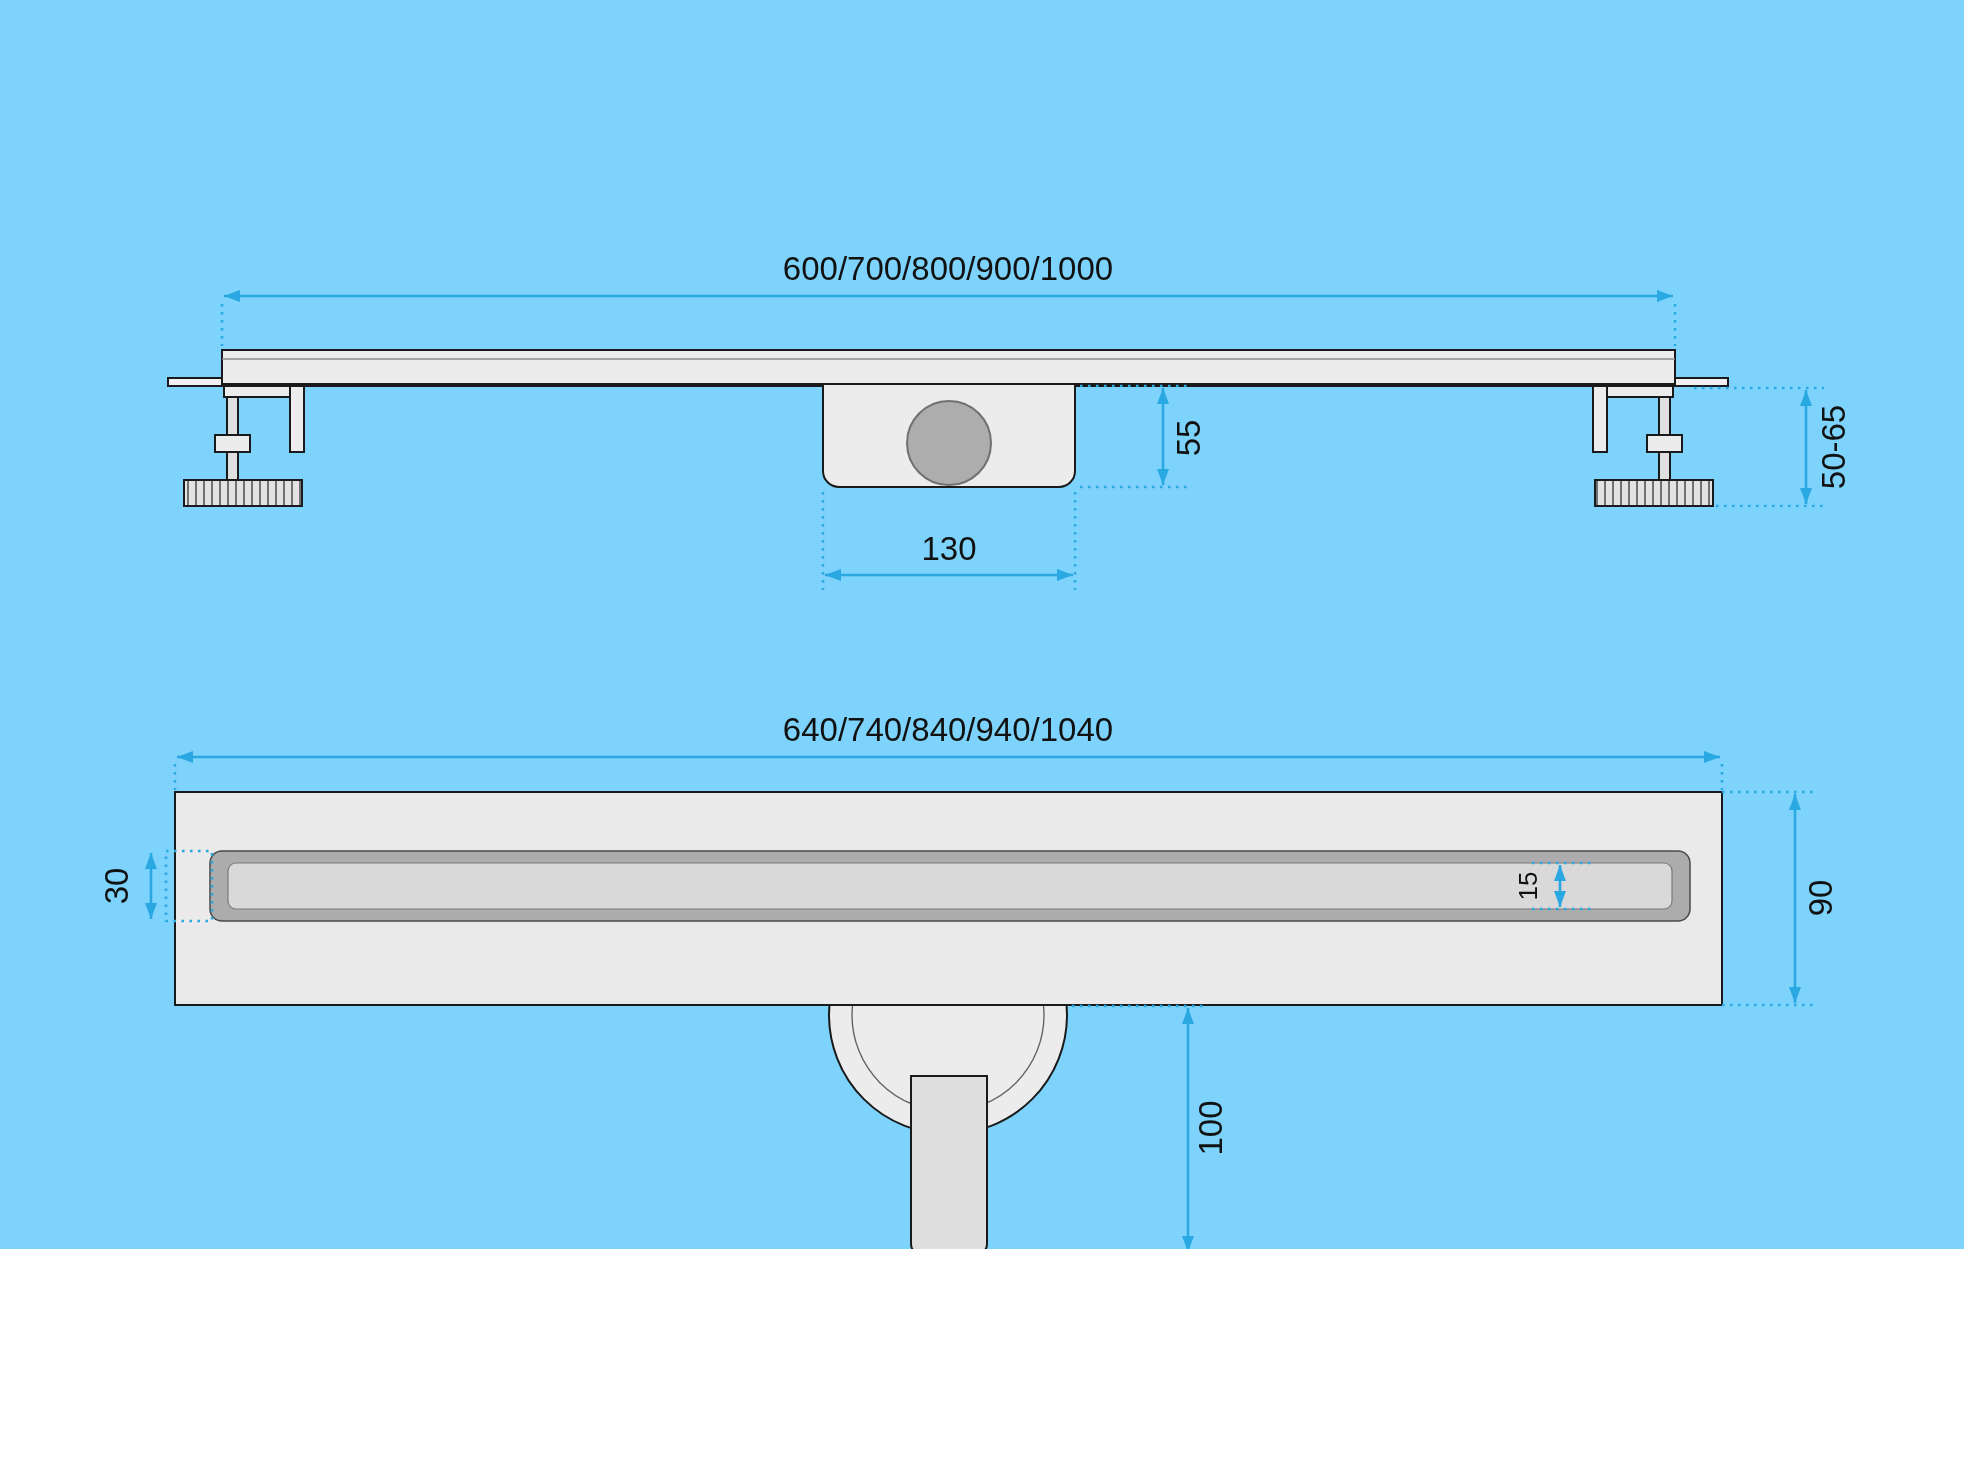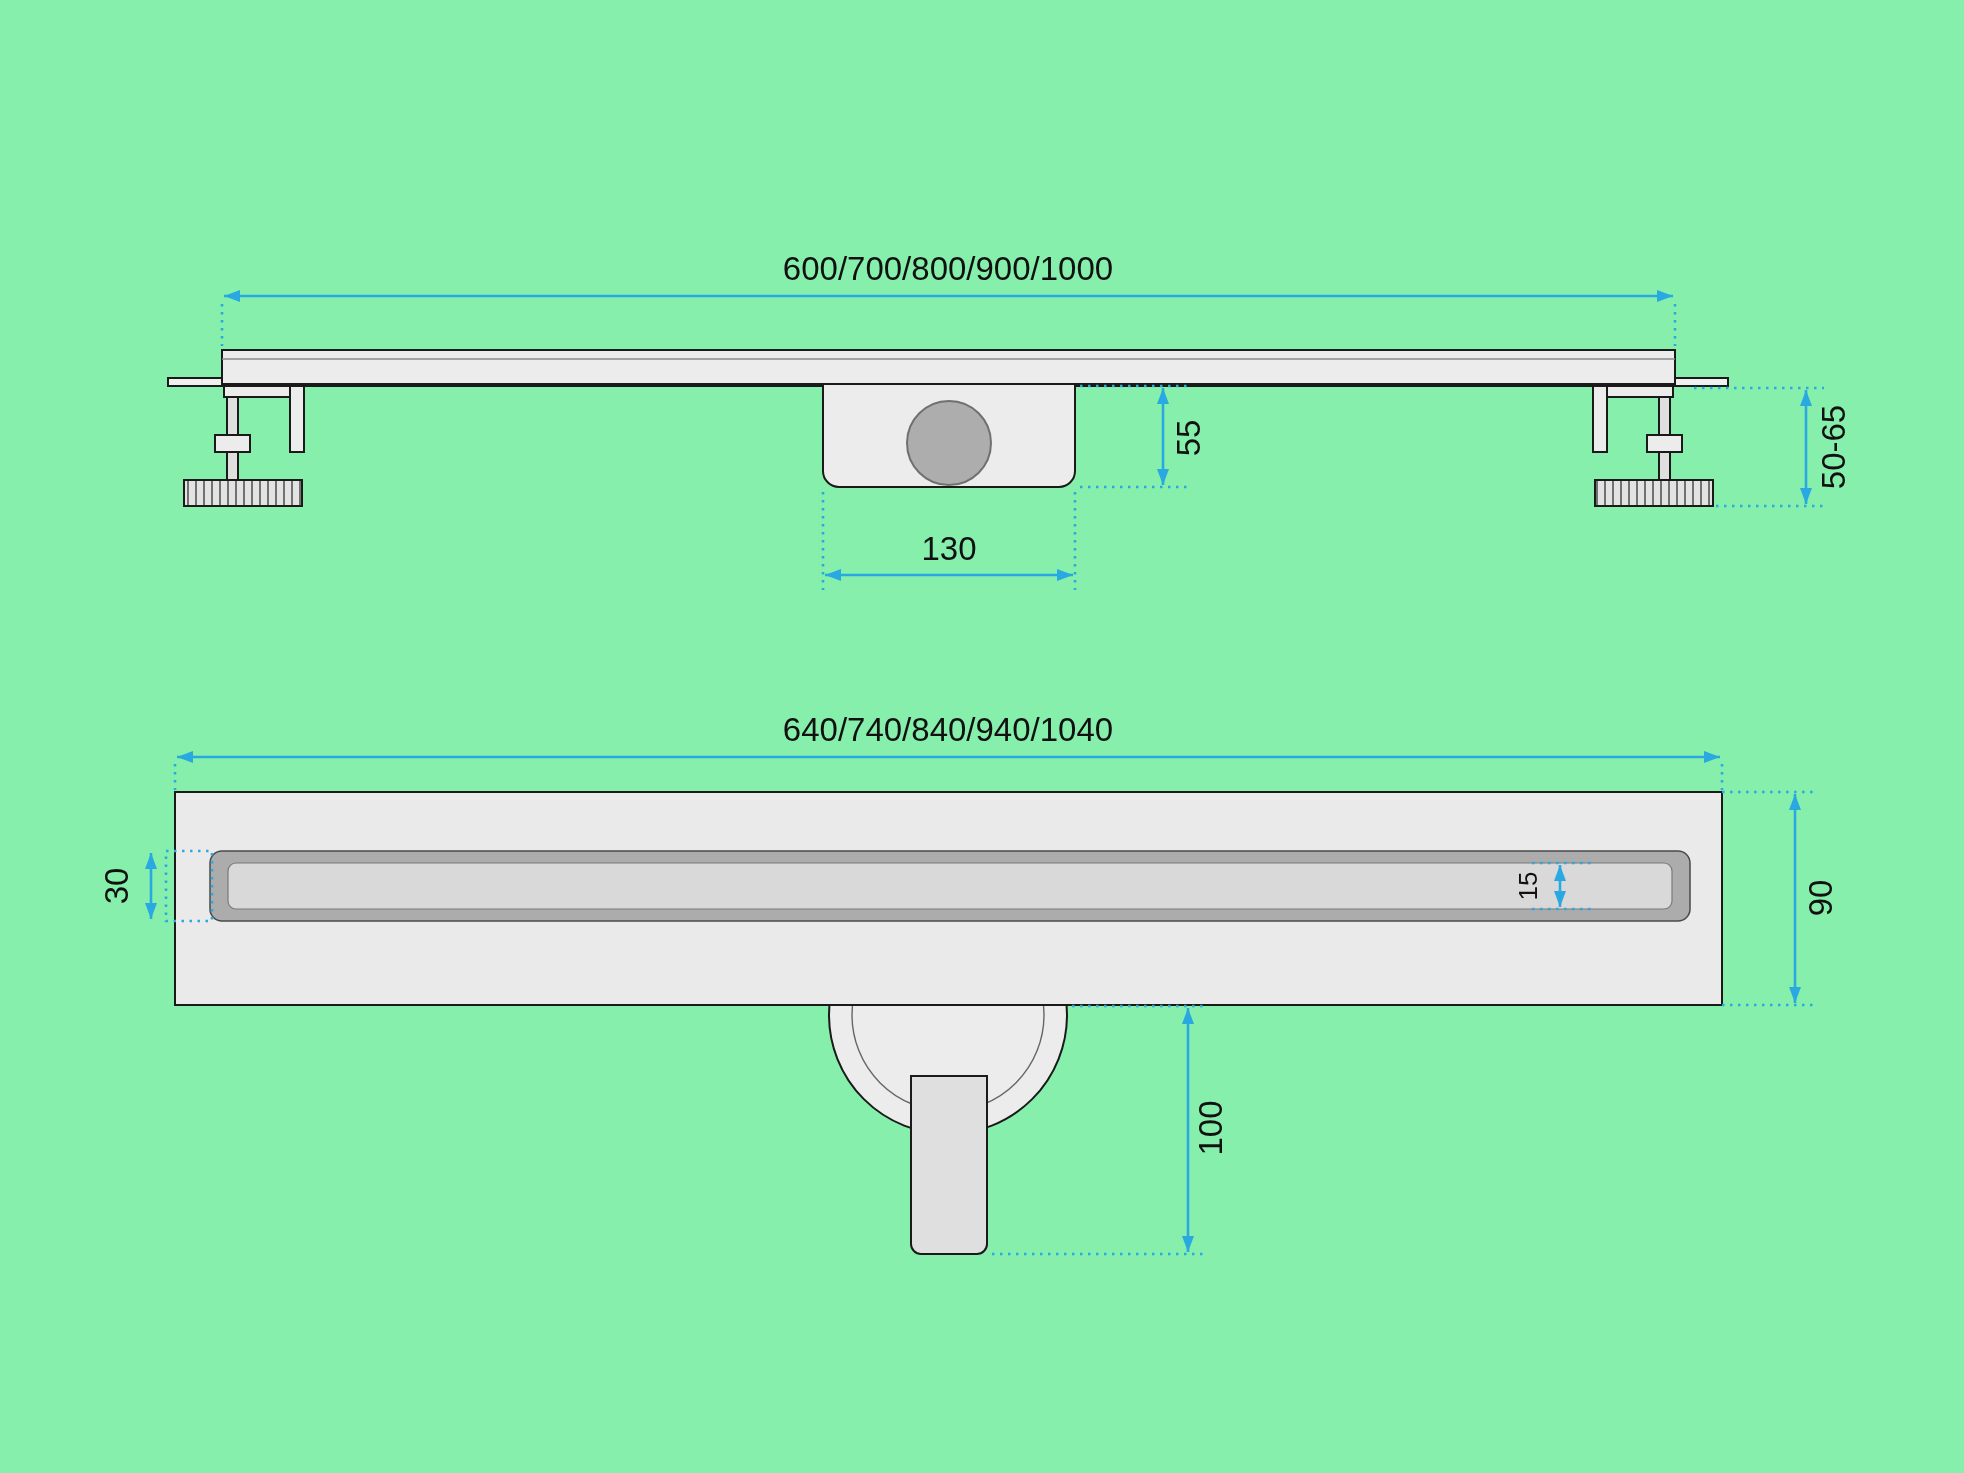--- a/index.html
+++ b/index.html
@@ -1,16 +1,16 @@
 <!DOCTYPE html>
 <html><head>
 <meta charset="utf-8">
 <style>
   html,body{margin:0;padding:0;background:#ffffff;}
-  .stage{width:1964px;height:1473px;position:relative;background:#86efac;overflow:hidden;}
+  .stage{width:1964px;height:1249px;position:relative;background:#7dd3fc;overflow:hidden;}
   svg{display:block;}
   text{font-family:"Liberation Sans", sans-serif;font-size:33px;fill:#111111;}
   text.small{font-size:26px;}
   .dim-line{stroke:#29A8E1;stroke-width:2.6;fill:none;}
   .dim-dotted{stroke:#29A8E1;stroke-width:2.6;fill:none;stroke-dasharray:2.5 5.5;}
   .outline{stroke:#1a1a1a;stroke-width:2;}
   .thin-line{stroke:#8a8a8a;stroke-width:1.3;fill:none;}
   .fill-body{fill:#ECECEC;}
   .fill-mid{fill:#DFDFDF;}
   .fill-dark{fill:#ACACAC;}

